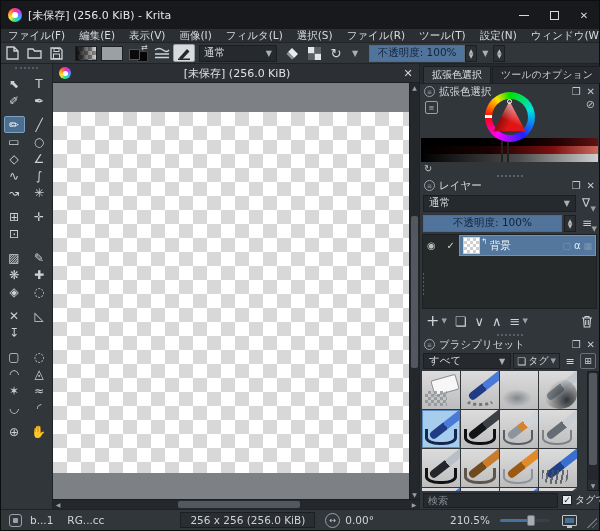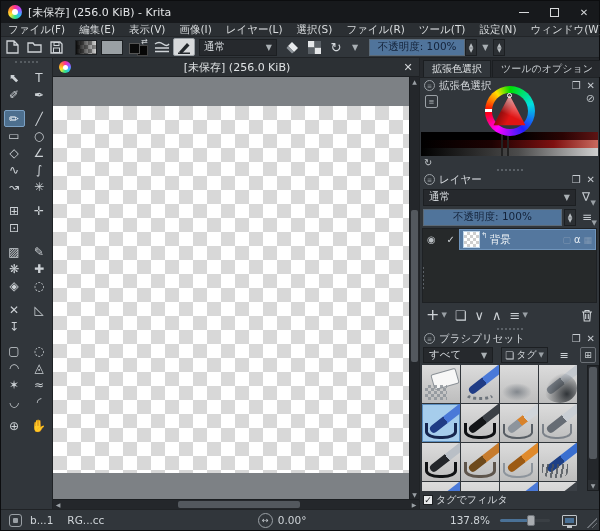--- a/index.html
+++ b/index.html
@@ -1,21 +1,21 @@
 <!DOCTYPE html>
 <html><head>
 <meta charset="utf-8">
 <style>
   *{margin:0;padding:0;box-sizing:border-box;}
   html,body{width:600px;height:531px;overflow:hidden;}
   body{font-family:"DejaVu Sans",sans-serif;background:#31363b;color:#d6dade;font-size:11px;-webkit-font-smoothing:antialiased;}
   .app{width:600px;height:531px;display:flex;flex-direction:column;border:1px solid #0c0d0f;}
 
   
-  .titlebar{height:22px;background:#17191c;display:flex;align-items:center;flex:0 0 auto;}
+  .titlebar{height:28px;background:#17191c;display:flex;align-items:center;flex:0 0 auto;}
   .titlebar .logo{width:14px;height:14px;border-radius:50%;margin:0 6px 0 7px;
     background:conic-gradient(#ff2f92,#b144ff,#2fb6ff,#2fe38a,#ffe32f,#ff8c2f,#ff2f92);position:relative;}
   .titlebar .logo::after{content:"";position:absolute;left:4px;top:4px;width:6px;height:6px;border-radius:50%;background:#fff;}
   .titlebar .title{font-size:11px;color:#e4e6e8;}
   .winbtns{margin-left:auto;display:flex;height:100%;}
   .winbtn{width:30px;height:100%;display:flex;align-items:center;justify-content:center;color:#d7d9db;font-size:10px;}
   .winbtn.max span{display:block;width:9px;height:9px;border:1px solid #d7d9db;}
   .winbtn.min span{display:block;width:10px;height:1px;background:#d7d9db;}
 
   
@@ -147,21 +147,21 @@
   .badge-dim{color:#7e97b2;}
   .badge-alpha{color:#e6edf3;font-size:10px;}
   .llist-handle{position:absolute;left:-1px;top:38px;height:22px;border-left:2px dotted #5a6066;}
   .lay-tools{height:24px;display:flex;align-items:center;padding:0 6px;gap:8px;font-size:13px;color:#cdd2d6;flex:0 0 auto;}
   .lay-tool{display:flex;align-items:center;line-height:1;}
   .lay-tool .mini-caret{font-size:7px;color:#9aa0a5;margin-left:2px;}
   .lay-tools .spring{margin-left:auto;}
 
   
   .panel.presets{flex:1 1 auto;min-height:0;justify-content:space-between;}
-  .pr-controls{height:18px;display:flex;align-items:center;padding:1px 3px;gap:8px;flex:0 0 auto;}
+  .pr-controls{height:18px;display:flex;align-items:center;padding:1px 3px;gap:2px;flex:0 0 auto;}
   .pr-drop{flex:1;height:16px;background:#26292d;border:1px solid #1c1f22;display:flex;align-items:center;padding:0 5px;font-size:10.5px;}
   .pr-drop .caret{margin-left:auto;font-size:8px;color:#aab0b4;}
   .pr-tag{height:16px;border:1px solid #1c1f22;display:flex;align-items:center;padding:0 3px;font-size:10px;color:#d0d4d8;gap:2px;}
   .pr-tag .caret{font-size:7px;color:#9aa0a5;}
   .pr-btn{width:16px;height:16px;display:flex;align-items:center;justify-content:center;font-size:11px;color:#cdd2d6;border:1px solid transparent;}
   .pr-btn.boxed{border:1px solid #6b7076;border-radius:2px;font-size:9px;}
   .pr-grid-wrap{flex:1;display:flex;min-height:0;padding:1px 0 0 2px;}
   .pr-grid{flex:1;display:grid;grid-template-columns:repeat(4,38px);grid-auto-rows:38px;gap:1px;overflow:hidden;align-content:start;}
   .pr-scroll{width:12px;position:relative;background:#24272b;border:1px solid #1b1e21;margin-left:2px;flex:0 0 auto;}
   .pr-scroll .thumb{position:absolute;left:1px;right:1px;top:1px;height:92px;background:#53585e;border-radius:2px;}
@@ -240,21 +240,21 @@
         </div>
       <div class="winbtn">✕</div>
     </div>
   </div>
 
   <div class="menubar" id="menubar">
       <span class="menu-item">ファイル(F)</span>
       <span class="menu-item">編集(E)</span>
       <span class="menu-item">表示(V)</span>
       <span class="menu-item">画像(I)</span>
-      <span class="menu-item">レイヤー(L)</span>
+      <span class="menu-item">フィルタ(L)</span>
       <span class="menu-item">選択(S)</span>
       <span class="menu-item">ファイル(R)</span>
       <span class="menu-item">ツール(T)</span>
       <span class="menu-item">設定(N)</span>
       <span class="menu-item">ウィンドウ(W)</span>
     </div>
 
   <div class="toolbar">
     <div class="tb-ico">
       <svg width="13" height="14" viewBox="0 0 13 14">
@@ -586,39 +586,41 @@
               <div class="tile k-soft-dab"></div>
               <div class="tile k-pen-blue3"></div>
               <div class="tile k-marker-dark"></div>
             </div>
           <div class="pr-scroll">
             <div class="thumb"></div>
             <div class="arr">▼</div>
           </div>
         </div>
         <div class="pr-search-row">
+          <input class="pr-search" placeholder="検索" style="">
           <span class="pr-filter">
             <span class="box">✓</span>
             <span>タグでフィルタ</span>
           </span>
         </div>
       </div>
 
     </div>
   </div>
 
   <div class="statusbar">
     <div class="sb-selico"></div>
     <span class="sb-item">b...1</span>
     <span class="sb-item">RG...cc</span>
     <span class="spring"></span>
+    <span class="sb-sizebox">256 x 256 (256.0 KiB)</span>
     <span class="sb-rot">↔</span>
     <span class="sb-item">0.00°</span>
     <span class="spring"></span>
-    <span class="sb-item sb-zoom">137.8%</span>
+    <span class="sb-item sb-zoom">210.5%</span>
     <span class="sb-slider">
         <span class="knob"></span>
       </span>
     <span class="sb-monitor">
         <i></i>
       </span>
     <span class="sb-grip"></span>
   </div>
 
 </div>

